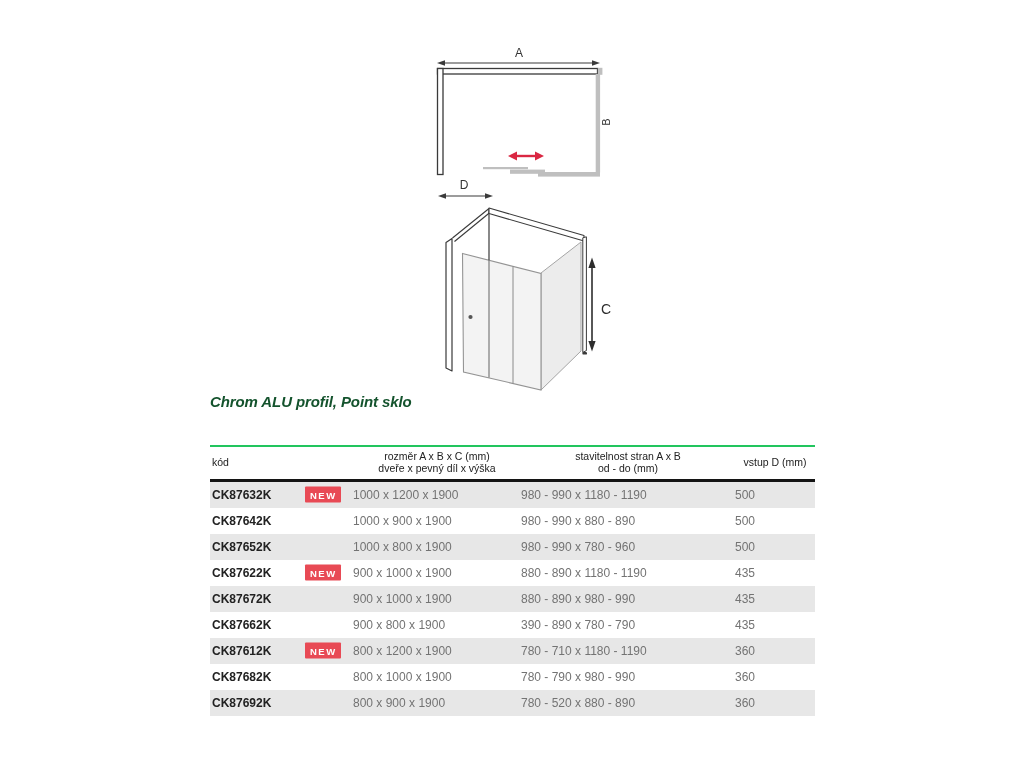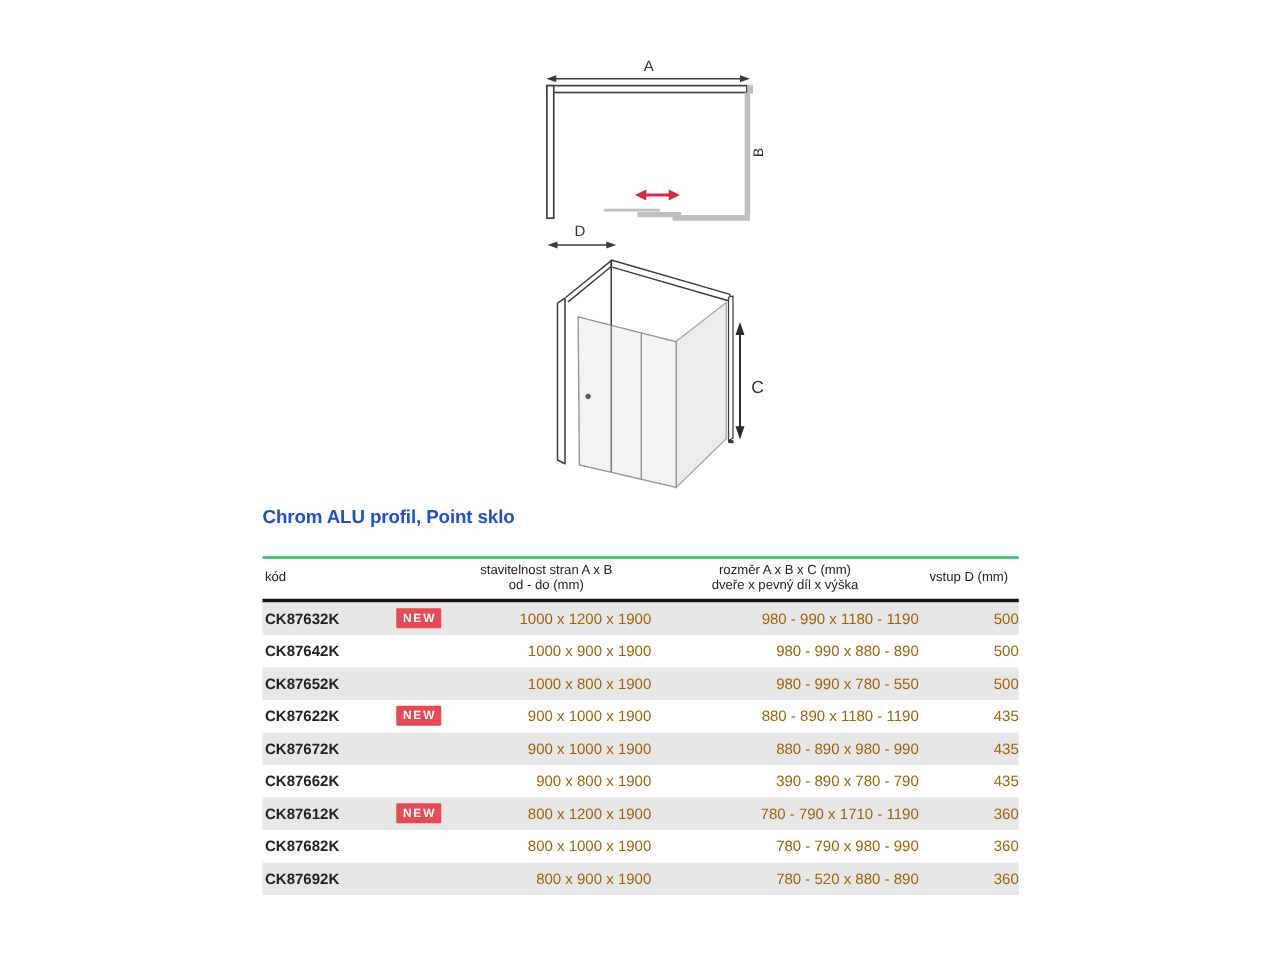--- a/index.html
+++ b/index.html
@@ -5,42 +5,43 @@
   html,body{margin:0;padding:0;background:#fff;}
   .page{
     position:relative;width:1024px;height:768px;background:#ffffff;overflow:hidden;
     font-family:"Liberation Sans",sans-serif;color:#2b2b2b;
   }
   
   .plan-svg{position:absolute;left:425px;top:40px;}
   .iso-svg{position:absolute;left:435px;top:202px;}
   
   .sheet-title{
-    position:absolute;left:210px;top:405px;font-size:15px;font-weight:bold;color:#1d4ed8;
+    position:absolute;left:210px;top:393px;font-size:15px;font-weight:bold;color:#14532d;
     letter-spacing:-0.1px;
+    font-style:italic;
   }
   
   .spec-table{position:absolute;left:210px;top:445px;width:605px;}
   .thead{
     display:grid;grid-template-columns:95px 48px 168px 214px 80px;
     border-top:2px solid #22c55e;border-bottom:3px solid #141414;
     padding:3px 0 4px 0;align-items:center;
     font-size:10.5px;line-height:1.18;color:#222;
   }
   .thead .h-code{grid-column:1 / span 2;text-align:left;padding-left:2px;}
   .thead .h-center{text-align:center;}
   .tbody .trow{
     display:grid;grid-template-columns:95px 48px 168px 214px 80px;
     height:26px;align-items:center;font-size:12px;
   }
   .tbody .trow:nth-child(odd){background:#e7e7e7;}
   .tbody .trow:nth-child(even){background:#ffffff;}
   .cell-code{font-weight:bold;padding-left:2px;color:#222;}
-  .cell-center{text-align:right;color:#a16207;}
-  .badge-cell{text-align:right;}
+  .cell-center{text-align:left;color:#737373;}
+  .badge-cell{text-align:left;}
   .new-badge{
     display:inline-block;background:#e84a55;color:#fff;font-weight:bold;
     font-size:9.5px;letter-spacing:1.5px;padding:2.5px 4px 2px 5px;border-radius:1px;
     transform:translateY(-0.5px);
   }
   svg text{font-family:"Liberation Sans",sans-serif;}
 </style>
 </head>
 <body>
 
@@ -115,26 +116,26 @@
       <text x="171" y="112" font-size="14" fill="#2d2d2d" text-anchor="middle">C</text>
     </g>
   </svg>
 
   <div class="sheet-title">Chrom ALU profil, Point sklo</div>
 
   <div class="spec-table">
     <div class="thead">
       <div class="h-code">kód</div>
       <div class="h-center">
+        <div>rozměr A x B x C (mm)</div>
+        <div>dveře x pevný díl x výška</div>
+      </div>
+      <div class="h-center">
         <div>stavitelnost stran A x B</div>
         <div>od - do (mm)</div>
-      </div>
-      <div class="h-center">
-        <div>rozměr A x B x C (mm)</div>
-        <div>dveře x pevný díl x výška</div>
       </div>
       <div class="h-center">vstup D (mm)</div>
     </div>
 
     <div class="tbody">
 
       <div class="trow">
         <div class="cell-code">CK87632K</div>
         <div class="badge-cell"><span class="new-badge">NEW</span></div>
         <div class="cell-center">1000 x 1200 x 1900</div>
@@ -147,21 +148,21 @@
         <div class="badge-cell"></div>
         <div class="cell-center">1000 x 900 x 1900</div>
         <div class="cell-center">980 - 990 x 880 - 890</div>
         <div class="cell-center">500</div>
       </div>
 
       <div class="trow">
         <div class="cell-code">CK87652K</div>
         <div class="badge-cell"></div>
         <div class="cell-center">1000 x 800 x 1900</div>
-        <div class="cell-center">980 - 990 x 780 - 550</div>
+        <div class="cell-center">980 - 990 x 780 - 960</div>
         <div class="cell-center">500</div>
       </div>
 
       <div class="trow">
         <div class="cell-code">CK87622K</div>
         <div class="badge-cell"><span class="new-badge">NEW</span></div>
         <div class="cell-center">900 x 1000 x 1900</div>
         <div class="cell-center">880 - 890 x 1180 - 1190</div>
         <div class="cell-center">435</div>
       </div>
@@ -179,21 +180,21 @@
         <div class="badge-cell"></div>
         <div class="cell-center">900 x 800 x 1900</div>
         <div class="cell-center">390 - 890 x 780 - 790</div>
         <div class="cell-center">435</div>
       </div>
 
       <div class="trow">
         <div class="cell-code">CK87612K</div>
         <div class="badge-cell"><span class="new-badge">NEW</span></div>
         <div class="cell-center">800 x 1200 x 1900</div>
-        <div class="cell-center">780 - 790 x 1710 - 1190</div>
+        <div class="cell-center">780 - 710 x 1180 - 1190</div>
         <div class="cell-center">360</div>
       </div>
 
       <div class="trow">
         <div class="cell-code">CK87682K</div>
         <div class="badge-cell"></div>
         <div class="cell-center">800 x 1000 x 1900</div>
         <div class="cell-center">780 - 790 x 980 - 990</div>
         <div class="cell-center">360</div>
       </div>

